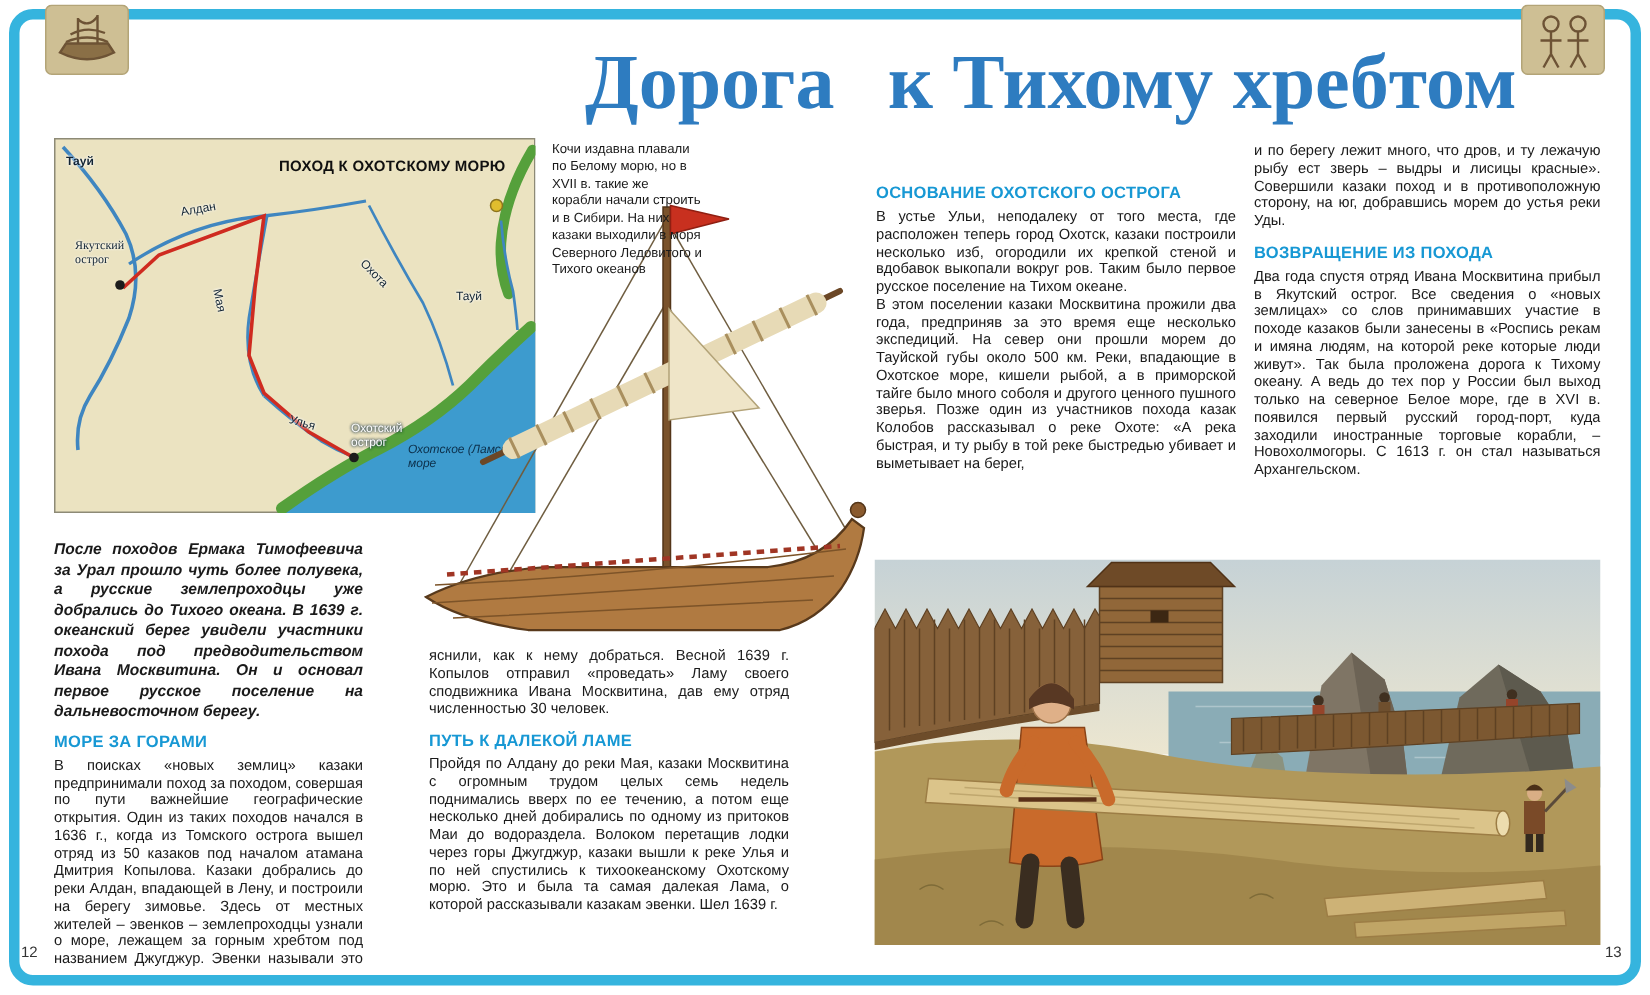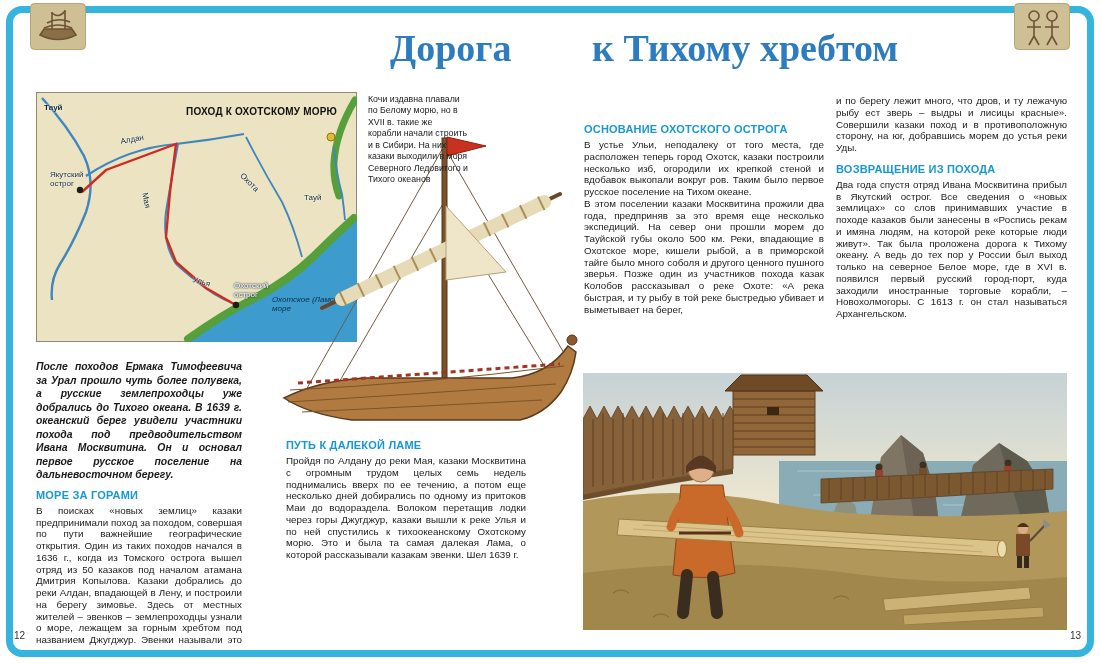--- a/index.html
+++ b/index.html
@@ -6,21 +6,21 @@
   body{width:1100px;height:663px;position:relative;overflow:hidden;background:#fff;
        font-family:"Liberation Sans",sans-serif;}
 
   .frame{position:absolute;left:6px;top:6px;width:1088px;height:651px;box-sizing:border-box;
          border:7px solid #35b4de;border-radius:16px;}
 
   .ornament{position:absolute;top:3px;width:56px;height:47px;z-index:6;}
   .ornament-left{left:30px;}
   .ornament-right{left:1014px;}
 
-  .title{position:absolute;top:26px;font-family:"Liberation Serif",serif;font-size:38px;
+  .title{position:absolute;top:26px;font-family:"Liberation Serif",serif;font-size:52px;
          font-weight:600;color:#2e7cc0;white-space:nowrap;}
   .title-left{left:390px;}
   .title-right{left:592px;}
 
   .col{position:absolute;text-align:justify;font-size:9.8px;line-height:1.2;color:#1a1a1a;overflow:hidden;}
   .heading{font-size:11px;font-weight:bold;color:#1798d4;margin:7px 0 3px;letter-spacing:.2px;}
   .heading.first{margin-top:0;}
   .intro{font-weight:bold;font-style:italic;font-size:10.4px;line-height:1.3;margin:16px 0 4px 0;}
   .para{margin:0;}
   .cont{margin:0 0 9px 0;}
@@ -34,21 +34,21 @@
   .pagenum-left{left:14px;top:630px;}
   .pagenum-right{left:1070px;top:630px;}
 
   .map{position:absolute;left:36px;top:92px;width:321px;height:250px;}
   .map svg{position:absolute;left:0;top:0;}
   .maplabel{position:absolute;font-size:8px;color:#122433;line-height:1.1;
             text-shadow:0 0 2px rgba(255,255,255,.9),0 0 2px rgba(255,255,255,.9);}
   .map-title{position:absolute;left:150px;top:14px;font-size:10px;font-weight:bold;color:#101010;
              white-space:nowrap;letter-spacing:.2px;}
   .lbl-lena{left:8px;top:12px;font-weight:bold;}
-  .lbl-yakutsk{left:14px;top:79px;width:52px;}
+  .lbl-yakutsk{left:14px;top:68px;width:52px;font-family:Liberation Serif, serif;}
   .lbl-aldan{left:84px;top:46px;transform:rotate(-10deg);transform-origin:left top;}
   .lbl-maya{left:112px;top:100px;transform:rotate(78deg);transform-origin:left top;}
   .lbl-okhota{left:208px;top:80px;transform:rotate(45deg);transform-origin:left top;}
   .lbl-tauy{left:268px;top:102px;}
   .lbl-okhotsk{left:198px;top:190px;width:58px;color:#fff;
                text-shadow:0 0 2px rgba(10,40,60,.9),0 0 2px rgba(10,40,60,.9);}
   .lbl-ulya{left:158px;top:184px;transform:rotate(16deg);transform-origin:left top;}
   .lbl-sea{left:236px;top:204px;width:78px;font-style:italic;color:#0c2f4a;text-shadow:none;}
 
   .ship{position:absolute;left:258px;top:122px;width:335px;height:320px;z-index:1;}
@@ -148,20 +148,21 @@
 
 <div class="ship-caption">Кочи издавна плавали по Белому морю, но в XVII в. такие же корабли начали строить и в Сибири. На них казаки выходили в моря Северного Ледовитого и Тихого океанов</div>
 
 <div class="col" id="col-left">
   <p class="intro">После походов Ермака Тимофеевича за Урал прошло чуть более полувека, а русские землепроходцы уже добрались до Тихого океана. В 1639 г. океанский берег увидели участники похода под предводительством Ивана Москвитина. Он и основал первое русское поселение на дальневосточном берегу.</p>
   <div class="heading">МОРЕ ЗА ГОРАМИ</div>
   <p class="para">В поисках «новых землиц» казаки предпринимали поход за походом, совершая по пути важнейшие географические открытия. Один из таких походов начался в 1636 г., когда из Томского острога вышел отряд из 50 казаков под началом атамана Дмитрия Копылова. Казаки добрались до реки Алдан, впадающей в Лену, и построили на берегу зимовье. Здесь от местных жителей – эвенков – землепроходцы узнали о море, лежащем за горным хребтом под названием Джугджур. Эвенки называли это море Ламой и объ-</p>
 </div>
 
 <div class="col" id="col-mid">
+  <p class="para cont">яснили, как к нему добраться. Весной 1639 г. Копылов отправил «проведать» Ламу своего сподвижника Ивана Москвитина, дав ему отряд численностью 30 человек.</p>
   <div class="heading">ПУТЬ К ДАЛЕКОЙ ЛАМЕ</div>
   <p class="para">Пройдя по Алдану до реки Мая, казаки Москвитина с огромным трудом целых семь недель поднимались вверх по ее течению, а потом еще несколько дней добирались по одному из притоков Маи до водораздела. Волоком перетащив лодки через горы Джугджур, казаки вышли к реке Улья и по ней спустились к тихоокеанскому Охотскому морю. Это и была та самая далекая Лама, о которой рассказывали казакам эвенки. Шел 1639 г.</p>
 </div>
 
 <div class="col" id="col-3">
   <div class="heading first">ОСНОВАНИЕ ОХОТСКОГО ОСТРОГА</div>
   <p class="para">В устье Ульи, неподалеку от того места, где расположен теперь город Охотск, казаки построили несколько изб, огородили их крепкой стеной и вдобавок выкопали вокруг ров. Таким было первое русское поселение на Тихом океане.</p>
   <p class="para">В этом поселении казаки Москвитина прожили два года, предприняв за это время еще несколько экспедиций. На север они прошли морем до Тауйской губы около 500 км. Реки, впадающие в Охотское море, кишели рыбой, а в приморской тайге было много соболя и другого ценного пушного зверья. Позже один из участников похода казак Колобов рассказывал о реке Охоте: «А река быстрая, и ту рыбу в той реке быстредью убивает и выметывает на берег,</p>
 </div>
 

